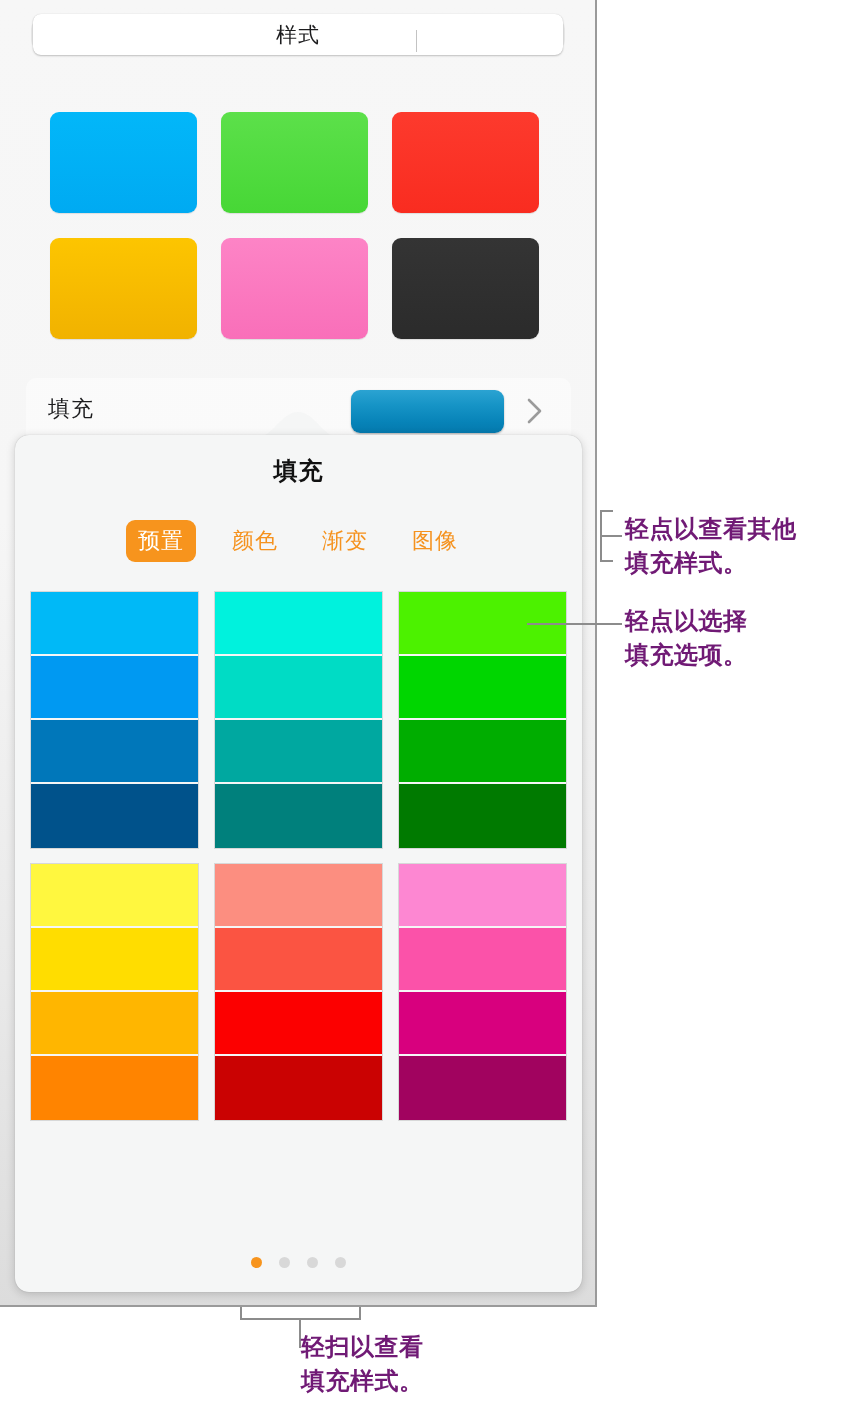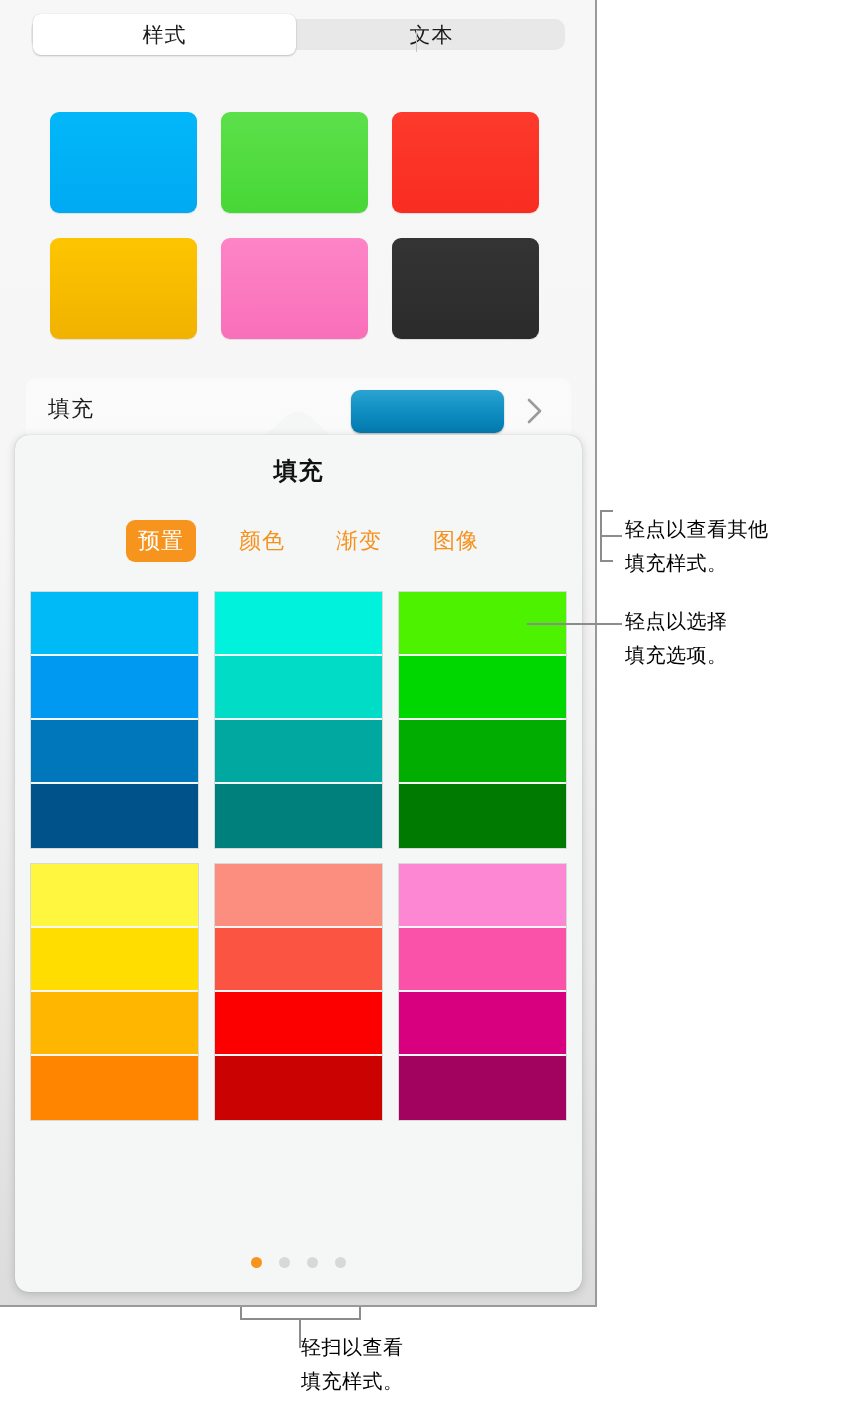--- a/index.html
+++ b/index.html
@@ -142,21 +142,21 @@
     display: flex;
     align-items: center;
   }
   .pop-tab {
     font-size: 22px;
     color: #f5921e;
     padding: 6px 8px;
     letter-spacing: 1px;
     white-space: nowrap;
   }
-  .pop-tab + .pop-tab { margin-left: 35px; }
+  .pop-tab + .pop-tab { margin-left: 28px; }
   .pop-tab.active {
     background: #f7941d;
     color: #ffffff;
     border-radius: 9px;
     padding: 6px 12px;
   }
 
   
   #preset-grid {
     position: absolute;
@@ -193,25 +193,26 @@
   .page-dot {
     width: 11px; height: 11px;
     border-radius: 50%;
     background: #d8d8d8;
   }
   .page-dot.active { background: #f7941d; }
 
   
   .callout-text {
     position: absolute;
-    font-size: 20px;
+    font-size: 24px;
     line-height: 34px;
-    color: #000000;
+    color: #701a75;
     letter-spacing: 0.5px;
     white-space: pre-line;
+    font-weight: bold;
   }
   #callout-1-text { left: 625px; top: 512px; }
   #callout-2-text { left: 625px; top: 604px; }
   #callout-3-text { left: 301px; top: 1330px; }
 
   .leader { position: absolute; background: #8c8c8c; }
 
   
   #c1-bracket-v { left: 600px; top: 510px; width: 2px; height: 52px; }
   #c1-bracket-t { left: 600px; top: 510px; width: 13px; height: 2px; }
@@ -227,21 +228,20 @@
   #c3-bracket-r { left: 359px; top: 1307px; width: 2px; height: 13px; }
   #c3-stem      { left: 299px; top: 1318px; width: 2px; height: 30px; }
 </style>
 </head>
 <body>
 
 <div id="inspector-panel">
 
   <div id="segmented-control">
     <div class="seg-tab active">样式</div>
-    <div class="seg-tab">文本</div>
     <div class="seg-divider" id="seg-divider-2"></div>
   </div>
 
   <div id="style-grid">
     <div class="style-swatch" style="background: linear-gradient(rgb(2, 183, 249) 0%, rgb(0, 170, 242) 100%);"></div>
     <div class="style-swatch" style="background: linear-gradient(rgb(92, 224, 74) 0%, rgb(71, 215, 54) 100%);"></div>
     <div class="style-swatch" style="background: linear-gradient(rgb(253, 58, 45) 0%, rgb(249, 44, 32) 100%);"></div>
     <div class="style-swatch" style="background: linear-gradient(rgb(253, 197, 0) 0%, rgb(241, 178, 0) 100%);"></div>
     <div class="style-swatch" style="background: linear-gradient(rgb(253, 132, 198) 0%, rgb(249, 111, 185) 100%);"></div>
     <div class="style-swatch" style="background: linear-gradient(rgb(52, 52, 52) 0%, rgb(43, 43, 43) 100%);"></div>

